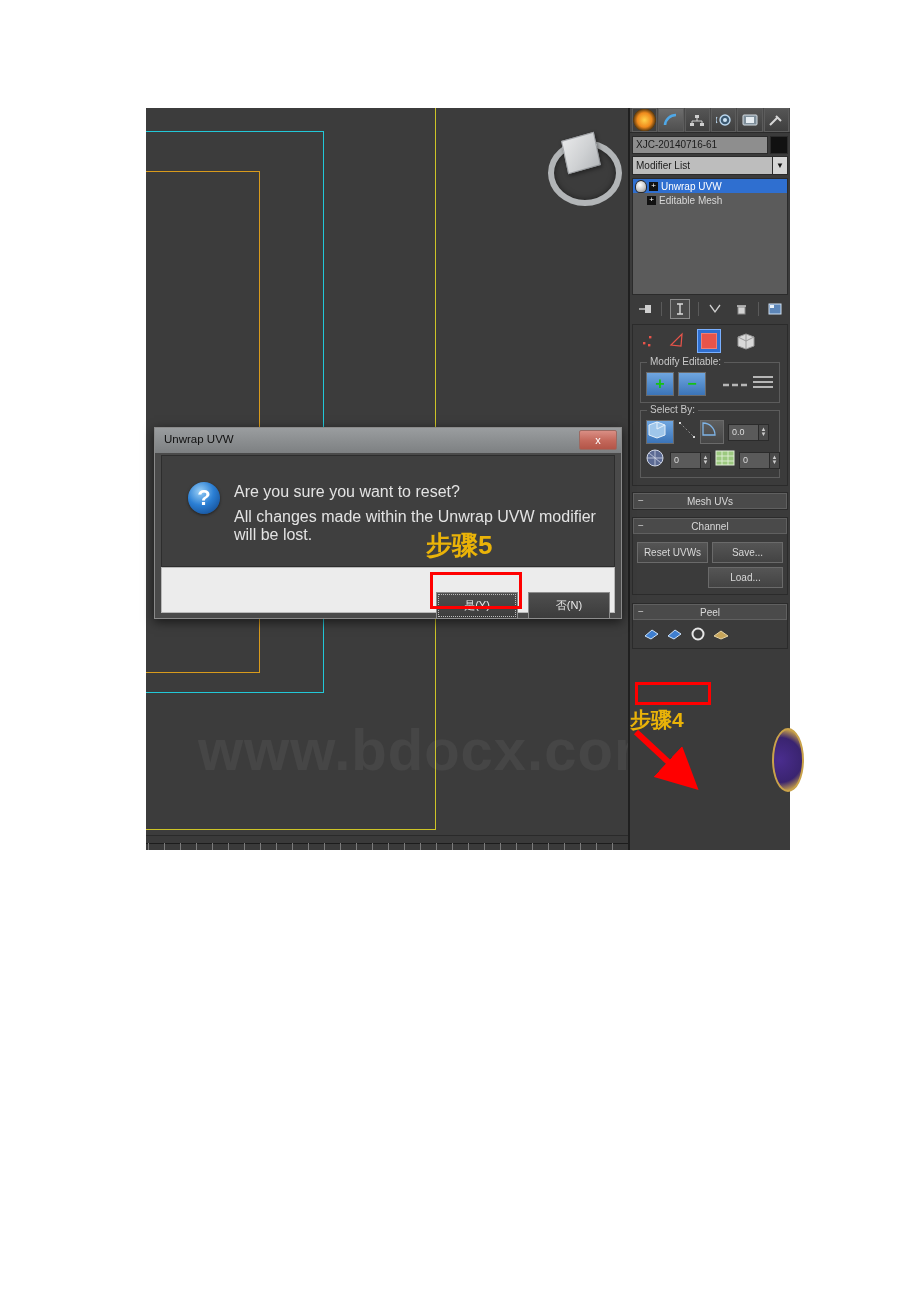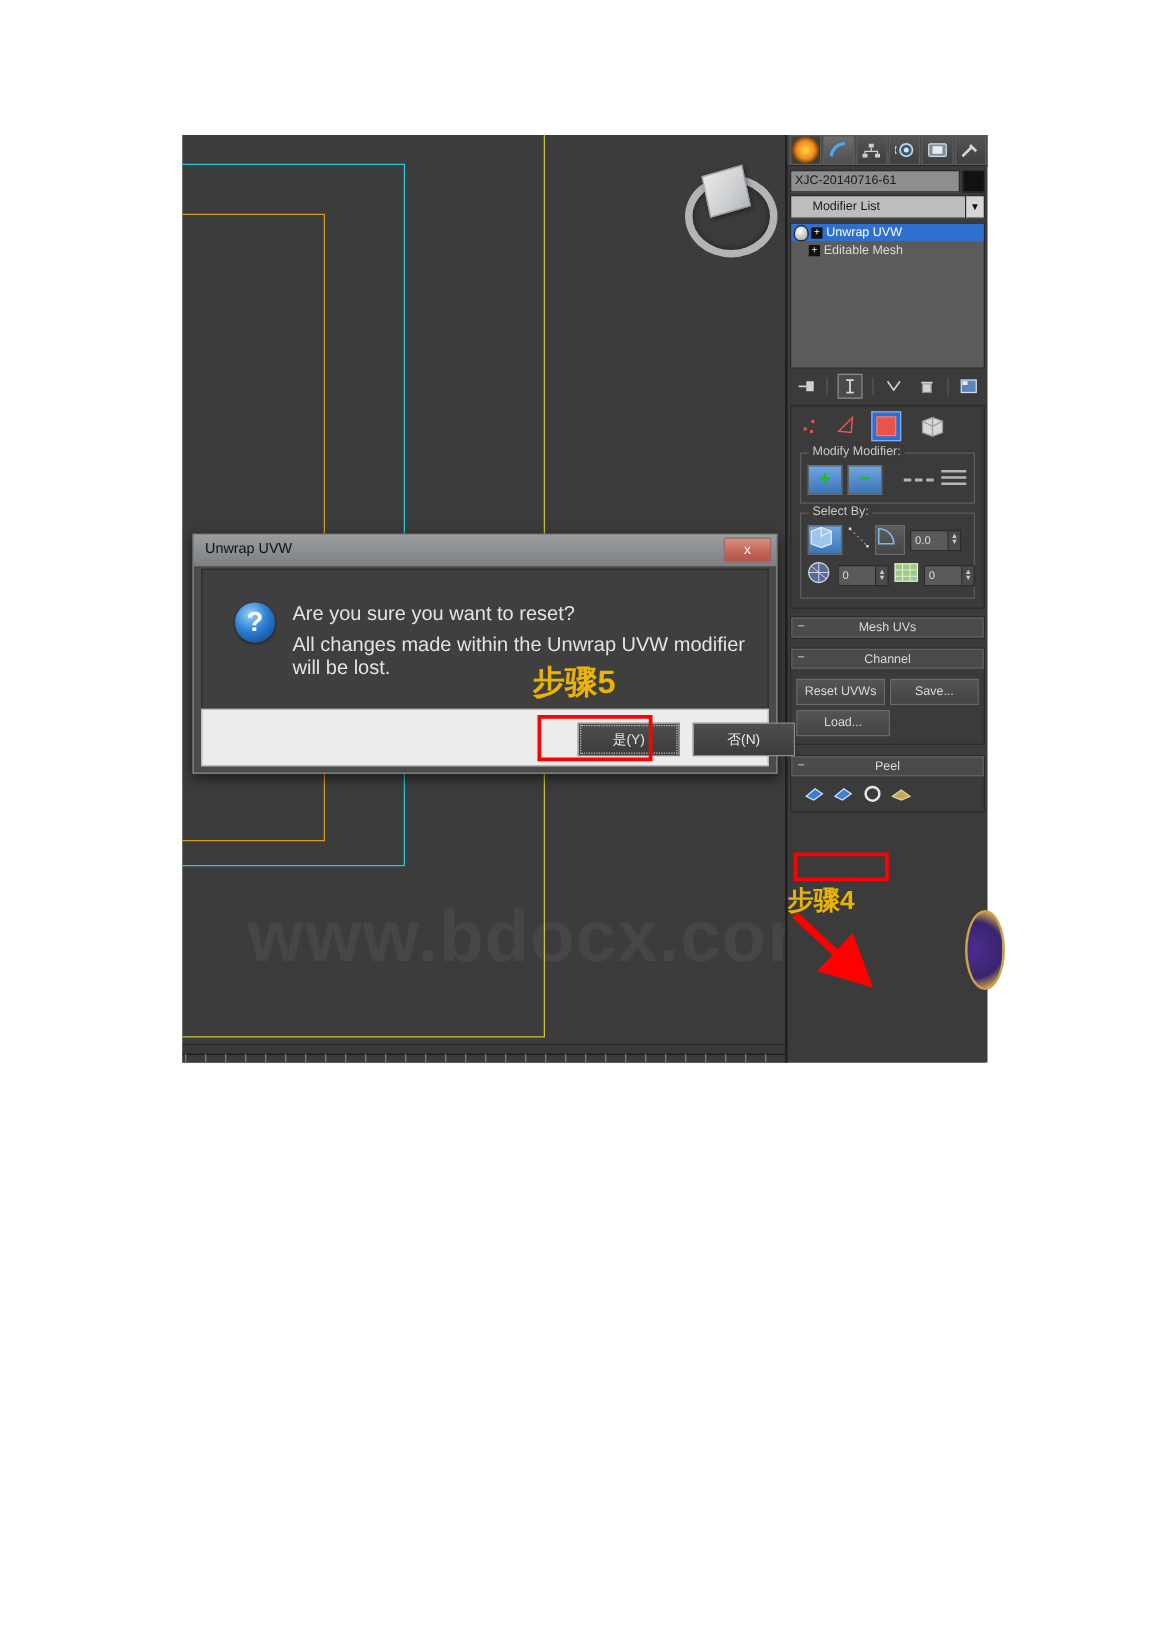--- a/index.html
+++ b/index.html
@@ -45,21 +45,21 @@
   .picon.sun{background:radial-gradient(circle at 50% 50%,#ffd24a 0%,#f08a1c 45%,#5a3a10 70%,#3f3f3f 72%);}
   .picon.sel{background:linear-gradient(#6d6d6d,#4f4f4f);}
 
   .namebar{display:flex;margin:3px 2px 2px 2px;}
   .namefield{flex:1;height:16px;background:#8e8e8e;border:1px solid #2b2b2b;color:#1a1a1a;font-size:10px;
       line-height:16px;padding-left:3px;overflow:hidden;white-space:nowrap;}
   .colorswatch{width:16px;height:16px;background:#111;border:1px solid #2b2b2b;margin-left:2px;}
 
   .mlist{display:flex;margin:2px 2px 3px 2px;}
   .mlist-field{flex:1;height:17px;background:#bdbdbd;border:1px solid #2b2b2b;color:#1a1a1a;font-size:10px;
-      line-height:17px;padding-left:17px;}
+      line-height:17px;padding-left:3px;}
   .mlist-arrow{width:14px;height:17px;background:#d6d6d6;border:1px solid #2b2b2b;border-left:0;
       display:flex;align-items:center;justify-content:center;font-size:8px;color:#111;}
 
   .stack{margin:0 2px;height:115px;background:#5b5b5b;border:1px solid #2b2b2b;overflow:hidden;}
   .stack-row{height:14px;display:flex;align-items:center;font-size:10px;color:#d8d8d8;padding-left:2px;}
   .stack-row.active{background:#2f6fd0;color:#fff;}
   .bulb{width:10px;height:11px;margin-right:2px;border-radius:50% 50% 40% 40%;
       background:radial-gradient(circle at 40% 35%,#fff 0%,#c9c9c9 55%,#888 100%);border:1px solid #2a2a2a;}
   .plusbox{width:9px;height:9px;background:#111;color:#fff;font-size:8px;line-height:8px;text-align:center;margin-right:3px;}
 
@@ -119,22 +119,22 @@
       display:flex;align-items:center;justify-content:center;border-radius:2px;}
   #dlg-body{position:absolute;left:6px;top:27px;right:6px;height:110px;background:#3f3f3f;border:1px solid #2d2d2d;}
   #dlg-icon{position:absolute;left:26px;top:26px;width:32px;height:32px;border-radius:50%;
       background:radial-gradient(circle at 38% 30%,#9ad0f7 0%,#2b7fd4 45%,#0d3f83 100%);
       display:flex;align-items:center;justify-content:center;color:#fff;font-size:22px;font-weight:bold;
       box-shadow:0 1px 3px rgba(0,0,0,.5);}
   .dlg-line{position:absolute;left:72px;font-size:16px;color:#e3e3e3;}
   #dlg-line1{top:27px;}
   #dlg-line2{top:52px;}
   #dlg-foot{position:absolute;left:6px;top:139px;right:6px;height:44px;background:#ececec;border:1px solid #b9b9b9;}
-  .dlgbtn{position:absolute;top:10px;width:80px;height:25px;background:linear-gradient(#4e4e4e,#3c3c3c);
-      border:1px solid #8d8d8d;color:#e8e8e8;font-size:11px;display:flex;align-items:center;justify-content:center;margin-left:26px;}
+  .dlgbtn{position:absolute;top:24px;width:80px;height:25px;background:linear-gradient(#4e4e4e,#3c3c3c);
+      border:1px solid #8d8d8d;color:#e8e8e8;font-size:11px;display:flex;align-items:center;justify-content:center;}
   #btn-yes{left:274px;outline:1px dotted #bdbdbd;outline-offset:-3px;}
   #btn-no{left:366px;text-align:right;}
   #btn-yes-redbox{left:268px;top:4px;width:92px;height:37px;}
 </style>
 </head>
 <body>
 
 <div id="shot">
 
   <div id="viewport">
@@ -301,21 +301,21 @@
           </div>
           <div class="so" style="border:0;background:transparent;margin-left:8px;">
             <svg width="22" height="18" viewBox="0 0 22 18">
               <path d="M3 5 L11 2 L19 5 L19 14 L11 17 L3 14 Z" fill="#d8d8d8" stroke="#9a9a9a"></path>
               <path d="M11 2 L11 9 L19 5 M11 9 L11 17 M3 5 L11 9" stroke="#9a9a9a" fill="none"></path>
             </svg>
           </div>
         </div>
 
         <div class="group">
-          <div class="glabel">Modify Modifier:</div>
+          <div class="glabel">Modify Editable:</div>
           <div class="btnrow">
             <div class="sqbtn blue" style="display:flex;align-items:center;justify-content:center;color:#15c215;font-size:16px;font-weight:bold;">+</div>
             <div class="sqbtn blue" style="display:flex;align-items:center;justify-content:center;color:#15c215;font-size:16px;font-weight:bold;">−</div>
             <div style="flex:1"></div>
             <div style="width:26px;">
               <svg width="26" height="8" viewBox="0 0 26 8">
                 <path d="M1 4 L7 4 M10 4 L16 4 M19 4 L25 4" stroke="#b6b6b6" stroke-width="2.4"></path>
               </svg>
             </div>
             <div style="width:22px;">
@@ -398,21 +398,21 @@
     <div class="rollout" style="margin-top:7px;">
       <div class="rollout-hd">
         <span class="minus">−</span>
         <span>Channel</span>
       </div>
       <div class="rollout-body">
         <div class="halfrow">
           <div class="wbtn" style="flex:1">Reset UVWs</div>
           <div class="wbtn" style="flex:1">Save...</div>
         </div>
-        <div class="halfrow" style="justify-content:flex-start;">
+        <div class="halfrow" style="justify-content:flex-end;">
           <div class="wbtn" style="width:50%">Load...</div>
         </div>
 
       </div>
     </div>
 
     <div class="rollout" style="margin-top:8px;">
       <div class="rollout-hd">
         <span class="minus">−</span>
         <span>Peel</span>

